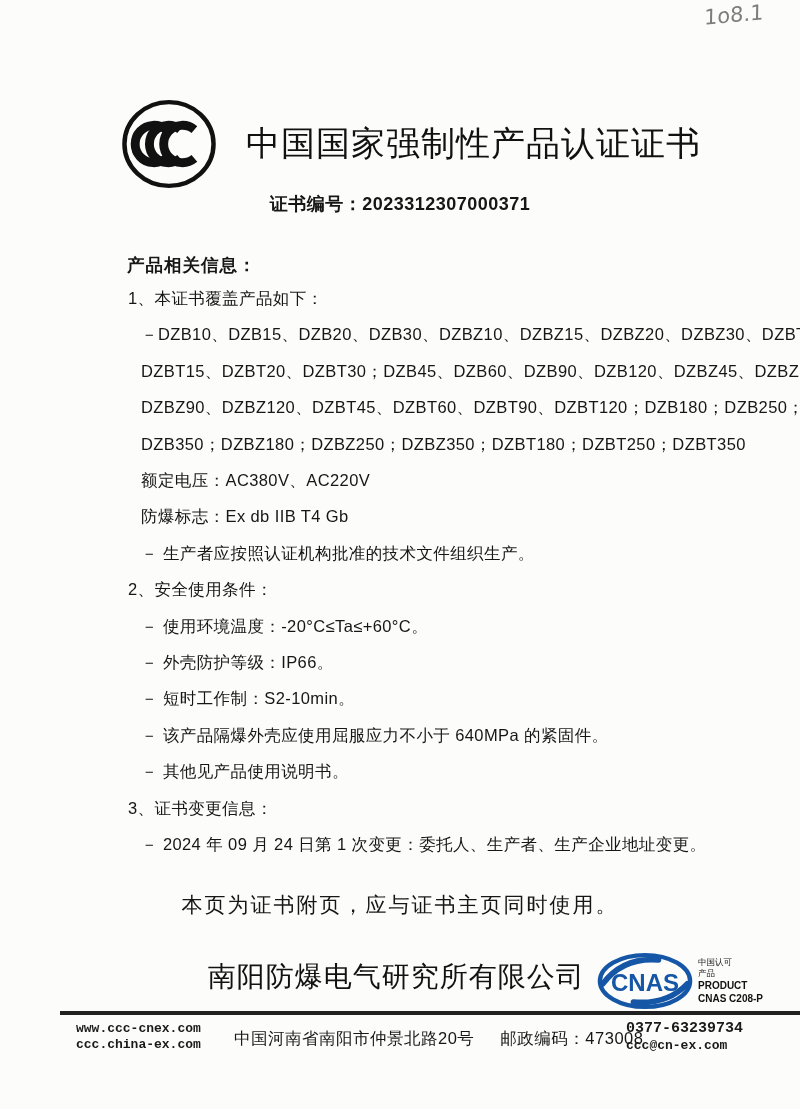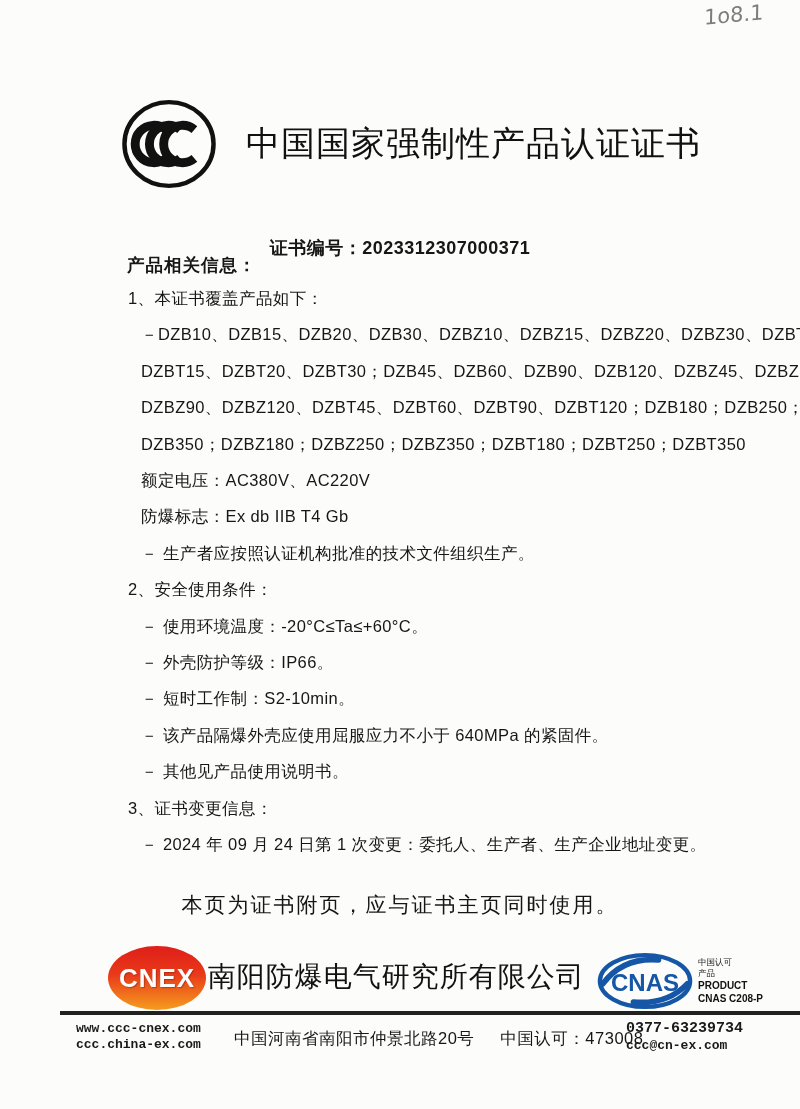--- a/index.html
+++ b/index.html
@@ -24,21 +24,21 @@
   .title{
     margin:0 0 0 28px;
     font-size:34px;font-weight:400;letter-spacing:1px;
     white-space:nowrap;color:#111;
   }
   .cert-line{
     position:absolute;left:0;width:100%;
     text-align:center;font-weight:700;font-size:18px;
     letter-spacing:0.5px;white-space:nowrap;
   }
-  .cert-no-line{top:192px;margin-top:44px;}
+  .cert-no-line{top:192px;}
   .cert-pages-line{top:224px;}
   .section-title{
     position:absolute;top:253px;left:127px;
     font-weight:700;font-size:17.5px;letter-spacing:1px;
   }
   .doc-lines{
     position:absolute;top:280px;left:128px;right:60px;
     font-size:16.5px;
   }
   .doc-line{line-height:36.4px;white-space:nowrap;letter-spacing:0.4px;}
@@ -126,23 +126,20 @@
     <div class="doc-line in2">－ 短时工作制：S2-10min。</div>
     <div class="doc-line in2">－ 该产品隔爆外壳应使用屈服应力不小于 640MPa 的紧固件。</div>
     <div class="doc-line in2">－ 其他见产品使用说明书。</div>
     <div class="doc-line in1">3、证书变更信息：</div>
     <div class="doc-line in2">－ 2024 年 09 月 24 日第 1 次变更：委托人、生产者、生产企业地址变更。</div>
   </div>
 
   <div class="page-note">本页为证书附页，应与证书主页同时使用。</div>
 
   <div class="org-row">
-    <div class="cnex-logo">
-      <span class="cnex-text">CNEX</span>
-    </div>
     <div class="org-name">南阳防爆电气研究所有限公司</div>
     <div class="cnas-block">
       <svg class="cnas-svg" viewBox="0 0 100 60">
         <ellipse cx="50" cy="30" rx="47" ry="27" fill="none" stroke="#1557a6" stroke-width="4.5"></ellipse>
         <path d="M6 33 Q 27 5 64 8" fill="none" stroke="#1557a6" stroke-width="6" stroke-linecap="round"></path>
         <path d="M38 52 Q 73 55 94 33" fill="none" stroke="#1557a6" stroke-width="6" stroke-linecap="round"></path>
         <text x="50" y="40" text-anchor="middle" font-family="Liberation Sans, sans-serif" font-size="25" font-weight="bold" fill="#1557a6">CNAS</text>
       </svg>
       <div class="cnas-side">
         <div>中国认可</div>
@@ -154,21 +151,21 @@
   </div>
 
   <div class="divider"></div>
 
   <div class="contact-left">
     <div>www.ccc-cnex.com</div>
     <div>ccc.china-ex.com</div>
   </div>
 
   <div class="contact-mid">
-    <span>中国河南省南阳市仲景北路20号</span><span class="postal">中国认可：</span><span>473008</span>
+    <span>中国河南省南阳市仲景北路20号</span><span class="postal">邮政编码：</span><span>473008</span>
   </div>
 
   <div class="contact-right">
     <div class="phone">0377-63239734</div>
     <div class="email">ccc@cn-ex.com</div>
   </div>
 
 </div>
 
 </body></html>

